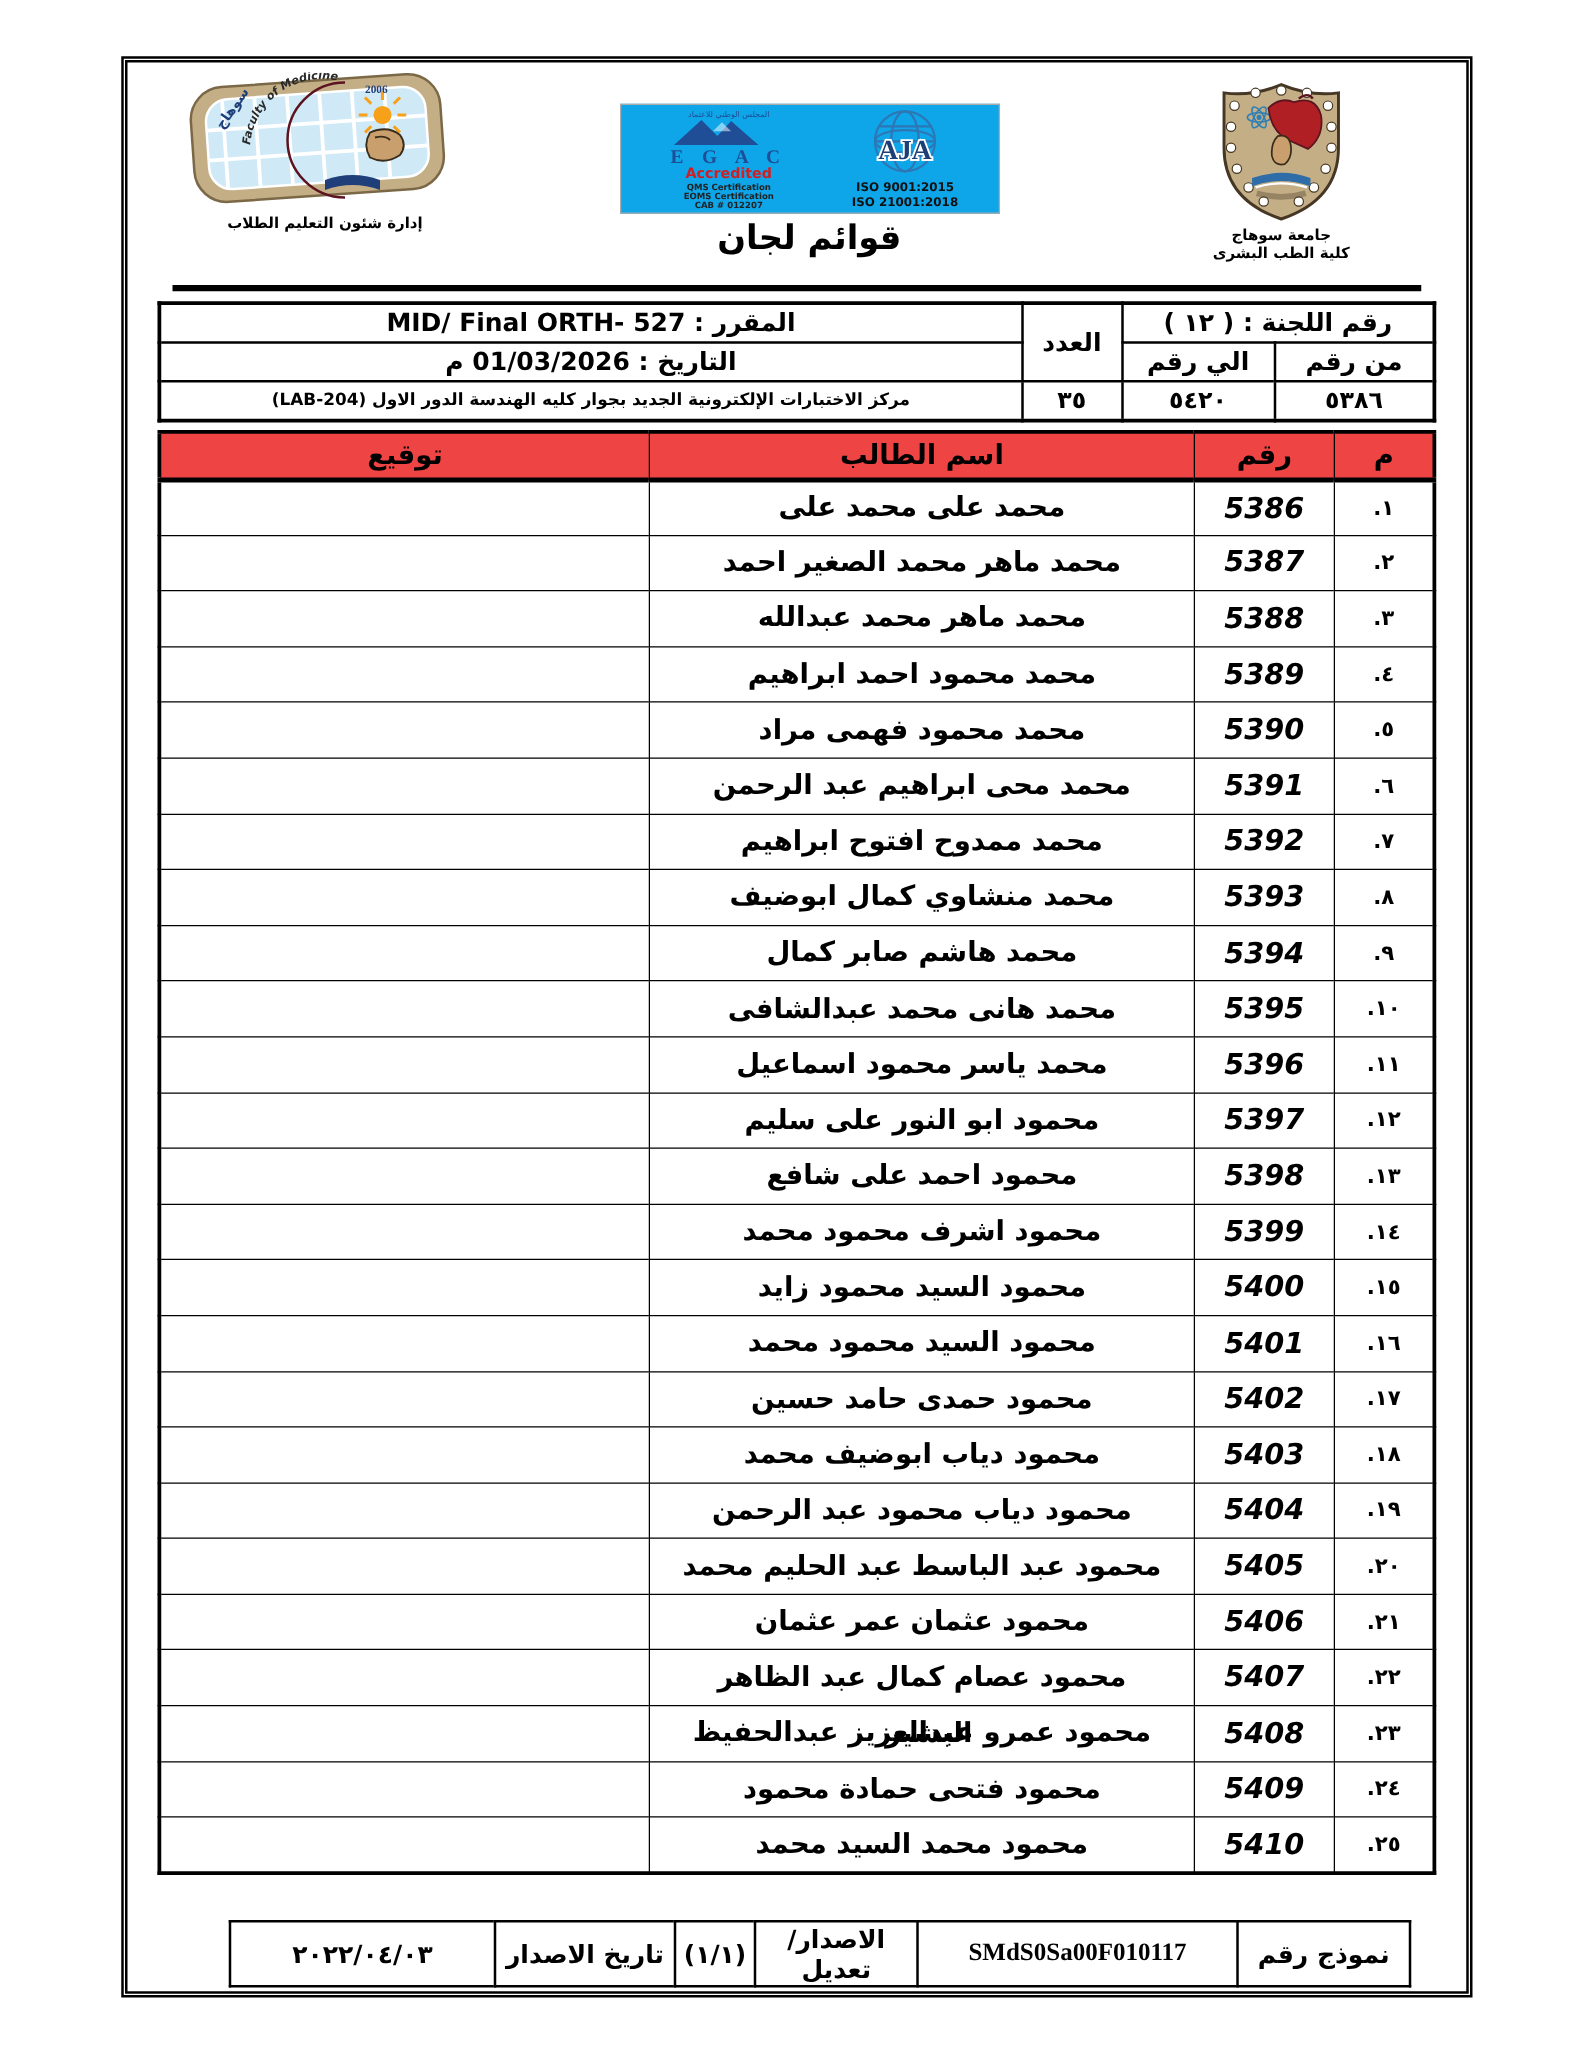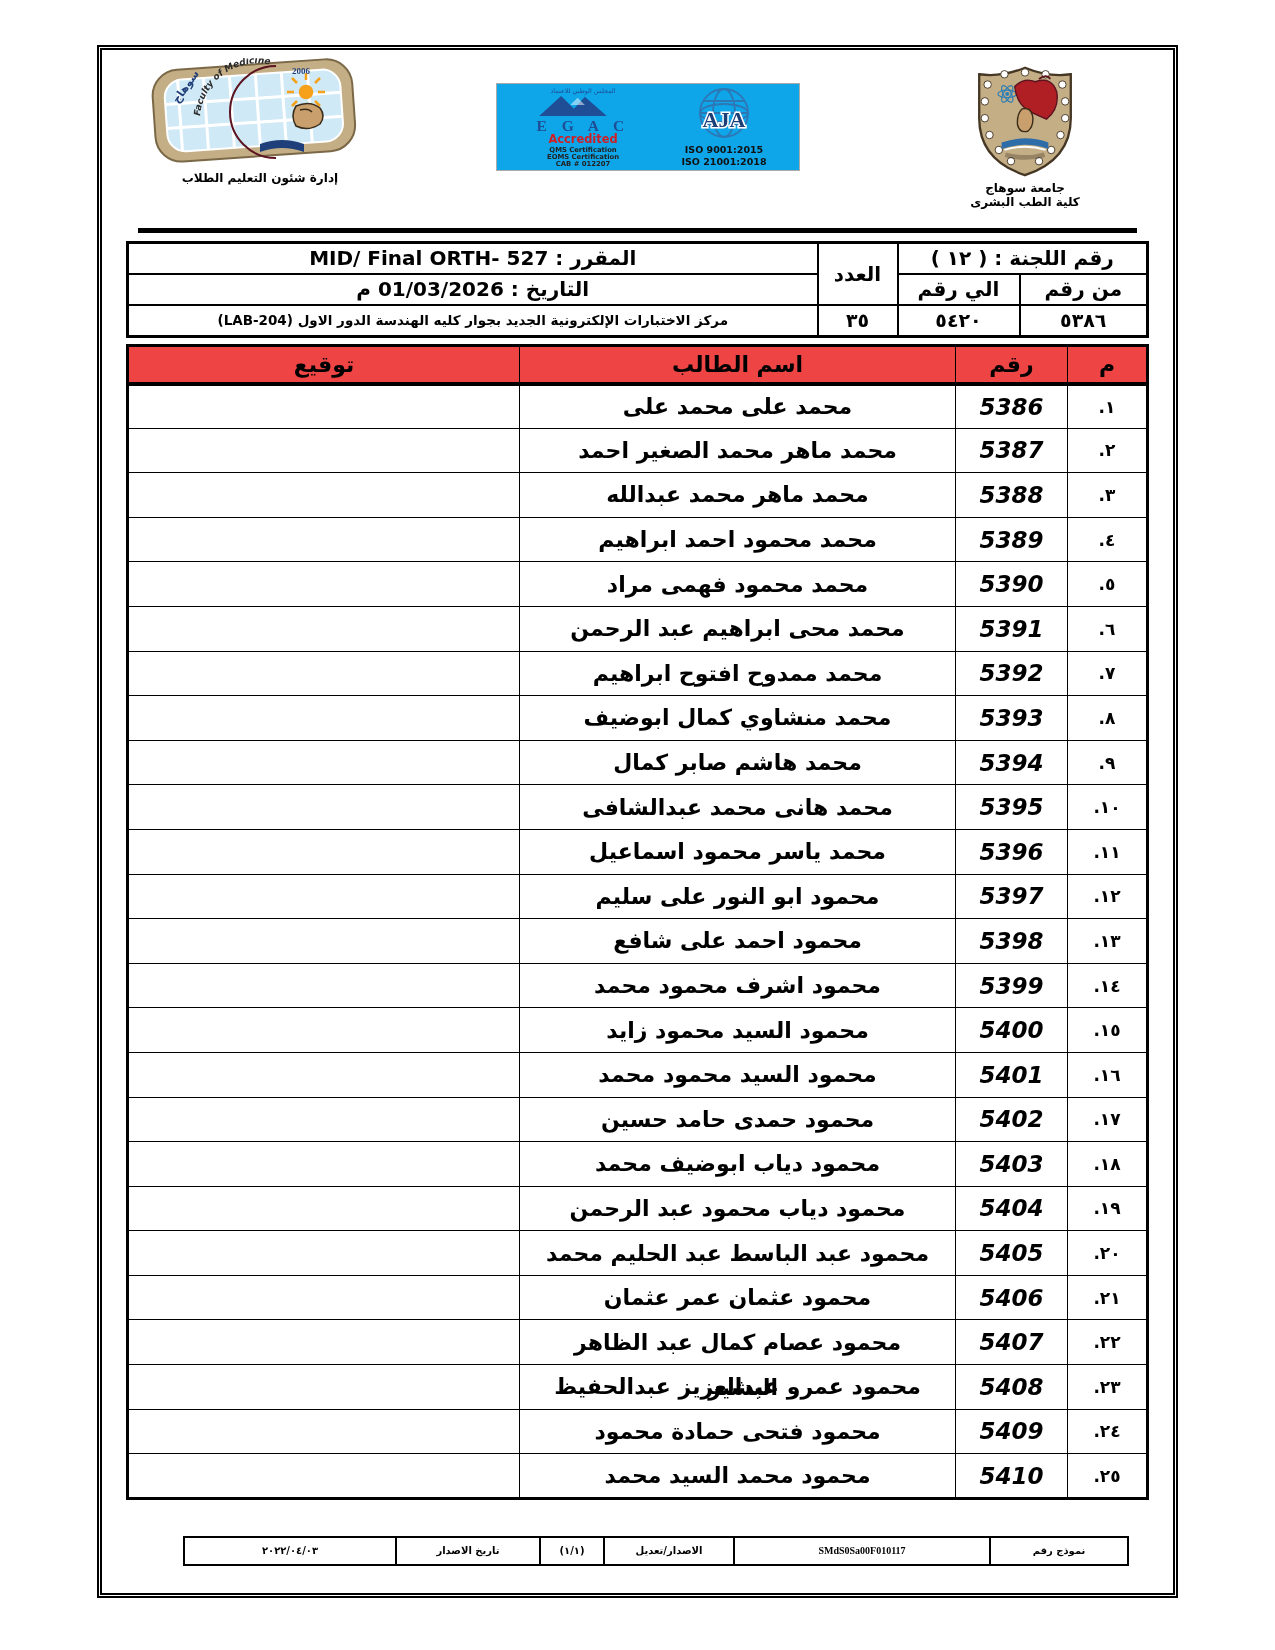--- a/index.html
+++ b/index.html
@@ -56,21 +56,21 @@
   .c-name .overlay {
     position:absolute; top:50%; left:50%; transform:translate(-42%,-50%);
     font-size:22px; font-weight:bold; pointer-events:none;
   }
 
   
   .footer-table {
     direction:rtl; margin:36px 50px 0 auto; margin-right:20px;
     border:2px solid #000; table-layout:fixed; width:946px;
   }
-  .footer-table td { border:2px solid #000; height:28px; text-align:center; vertical-align:middle; font-weight:bold; font-size:10px; }
+  .footer-table td { border:2px solid #000; height:28px; text-align:center; vertical-align:middle; font-weight:bold; font-size:20px; }
   .ft-code { font-family:"Liberation Serif", serif; font-size:19px; }
   .ft-date { letter-spacing:3px; font-size:15px; }
   .f-w1{width:138px}.f-w2{width:256px}.f-w3{width:130px}.f-w4{width:64px}.f-w5{width:144px}.f-w6{width:auto}
 
   svg text { font-family:"DejaVu Sans", sans-serif; }
   .serif-txt { font-family:"Liberation Serif", serif; }
 </style>
 </head>
 <body>
 
@@ -124,20 +124,21 @@
             <ellipse cx="60" cy="28" rx="24" ry="9"></ellipse>
             <ellipse cx="60" cy="28" rx="11" ry="24"></ellipse>
             <path d="M36 28 h48 M39 16 h42 M39 40 h42"></path>
           </g>
           <text x="60" y="42" font-size="22" font-weight="bold" text-anchor="middle" fill="#1d3f77" class="serif-txt" style="paint-order:stroke; stroke:#ffffff; stroke-width:3px;">AJA</text>
           <text x="60" y="68" font-size="9.5" font-weight="bold" text-anchor="middle" fill="#111">ISO 9001:2015</text>
           <text x="60" y="80" font-size="9.5" font-weight="bold" text-anchor="middle" fill="#111">ISO 21001:2018</text>
         </svg>
       </div>
       <div class="titles">
+        <div class="doc-title">قوائم لجان</div>
       </div>
     </div>
 
     <div class="logo-block univ-block">
       <svg width="122" height="114" viewBox="0 0 110 122">
         <path d="M55 4 C72 11 90 13 104 11 L104 58 C104 92 82 110 55 119 C28 110 6 92 6 58 L6 11 C20 13 38 11 55 4 Z" fill="#c4ae86" stroke="#453724" stroke-width="2.5"></path>
         <g fill="#ffffff" stroke="#453724" stroke-width="1">
           <circle cx="33" cy="11" r="4"></circle>
             <circle cx="55" cy="9" r="4"></circle>
             <circle cx="77" cy="11" r="4"></circle>

